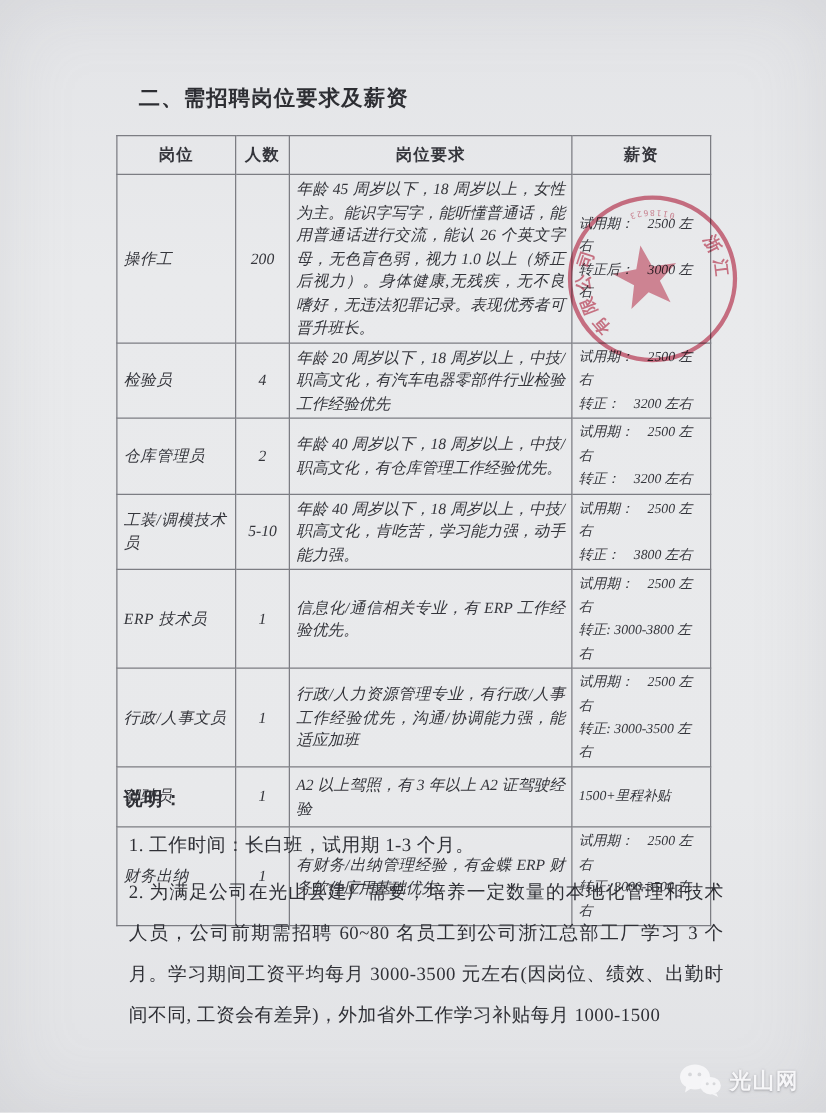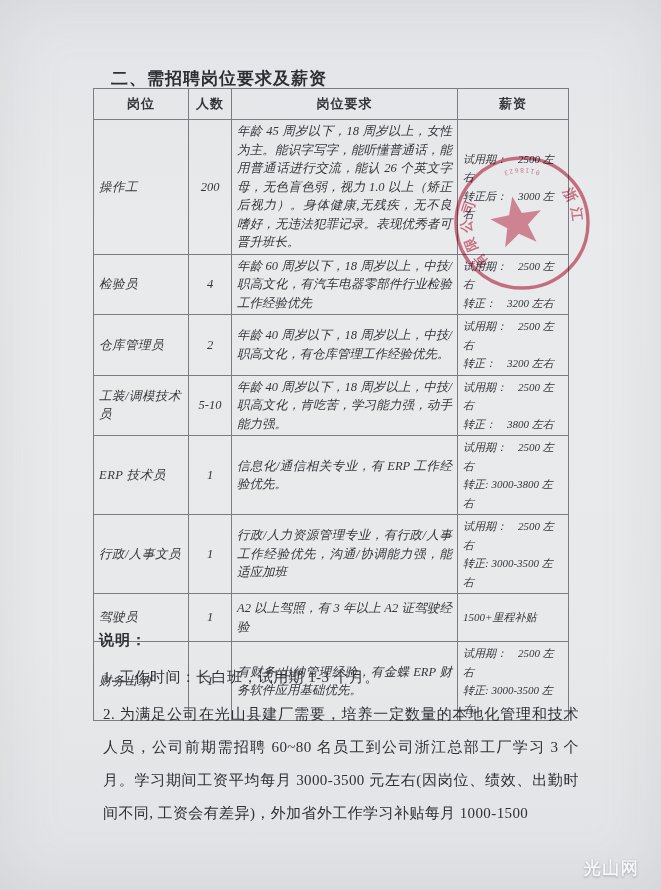--- a/index.html
+++ b/index.html
@@ -12,21 +12,21 @@
   .page{
     position:absolute;inset:0;
     background:linear-gradient(180deg,#e3e4e7 0%,#e9eaec 25%,#e8e9eb 72%,#e1e2e5 100%);
     box-shadow:inset 0 0 60px rgba(150,151,156,.18);
   }
   .title{
     position:absolute;left:99px;top:55px;margin:12px;
     font-size:17px;font-weight:bold;letter-spacing:1px;color:#2d2e33;
   }
   table.jobs{
-    position:absolute;left:93px;top:88px;width:475px;
+    position:absolute;left:93px;top:108px;width:475px;
     border-collapse:collapse;table-layout:fixed;
     font-size:12.5px;color:#34353b;
   }
   table.jobs th,table.jobs td{border:1px solid #7c7d83;}
   table.jobs th{
     height:30px;font-size:13px;font-weight:600;text-align:center;
     letter-spacing:1px;padding:0;
   }
   table.jobs td{padding:2px 5px;line-height:18.5px;vertical-align:middle;font-style:italic;}
   td.pos{padding-left:7px;letter-spacing:.5px;}
@@ -46,21 +46,20 @@
     position:absolute;left:452px;top:155px;width:141px;height:138px;
     mix-blend-mode:multiply;opacity:.88;filter:blur(.3px);
   }
   .watermark{
     position:absolute;top:849px;right:22px;height:30px;
     display:flex;align-items:center;gap:7px;
     font-family:"Liberation Sans","DejaVu Sans",sans-serif;
     font-weight:bold;font-size:17.5px;color:#f6f6f8;
     text-shadow:0 1px 2px rgba(125,126,132,.55),0 0 1px rgba(125,126,132,.4);
     letter-spacing:1px;
-    flex-direction:column;
   }
 </style>
 </head>
 <body>
 
 <div class="page">
 
   <h2 class="title">二、需招聘岗位要求及薪资</h2>
 
   <table class="jobs">
@@ -82,21 +81,21 @@
         <tr class="row-0">
           <td class="pos">操作工</td>
           <td class="cnt">200</td>
           <td class="req">年龄 45 周岁以下，18 周岁以上，女性为主。能识字写字，能听懂普通话，能用普通话进行交流，能认 26 个英文字母，无色盲色弱，视力 1.0 以上（矫正后视力）。身体健康,无残疾，无不良嗜好，无违法犯罪记录。表现优秀者可晋升班长。</td>
           <td class="sal">试用期：　2500 左右
 转正后：　3000 左右</td>
         </tr>
         <tr class="row-1">
           <td class="pos">检验员</td>
           <td class="cnt">4</td>
-          <td class="req">年龄 60 周岁以下，18 周岁以上，中技/职高文化，有汽车电器零部件行业检验工作经验优先</td>
+          <td class="req">年龄 20 周岁以下，18 周岁以上，中技/职高文化，有汽车电器零部件行业检验工作经验优先</td>
           <td class="sal">试用期：　2500 左右
 转正：　3200 左右</td>
         </tr>
         <tr class="row-2">
           <td class="pos">仓库管理员</td>
           <td class="cnt">2</td>
           <td class="req">年龄 40 周岁以下，18 周岁以上，中技/职高文化，有仓库管理工作经验优先。</td>
           <td class="sal">试用期：　2500 左右
 转正：　3200 左右</td>
         </tr>

